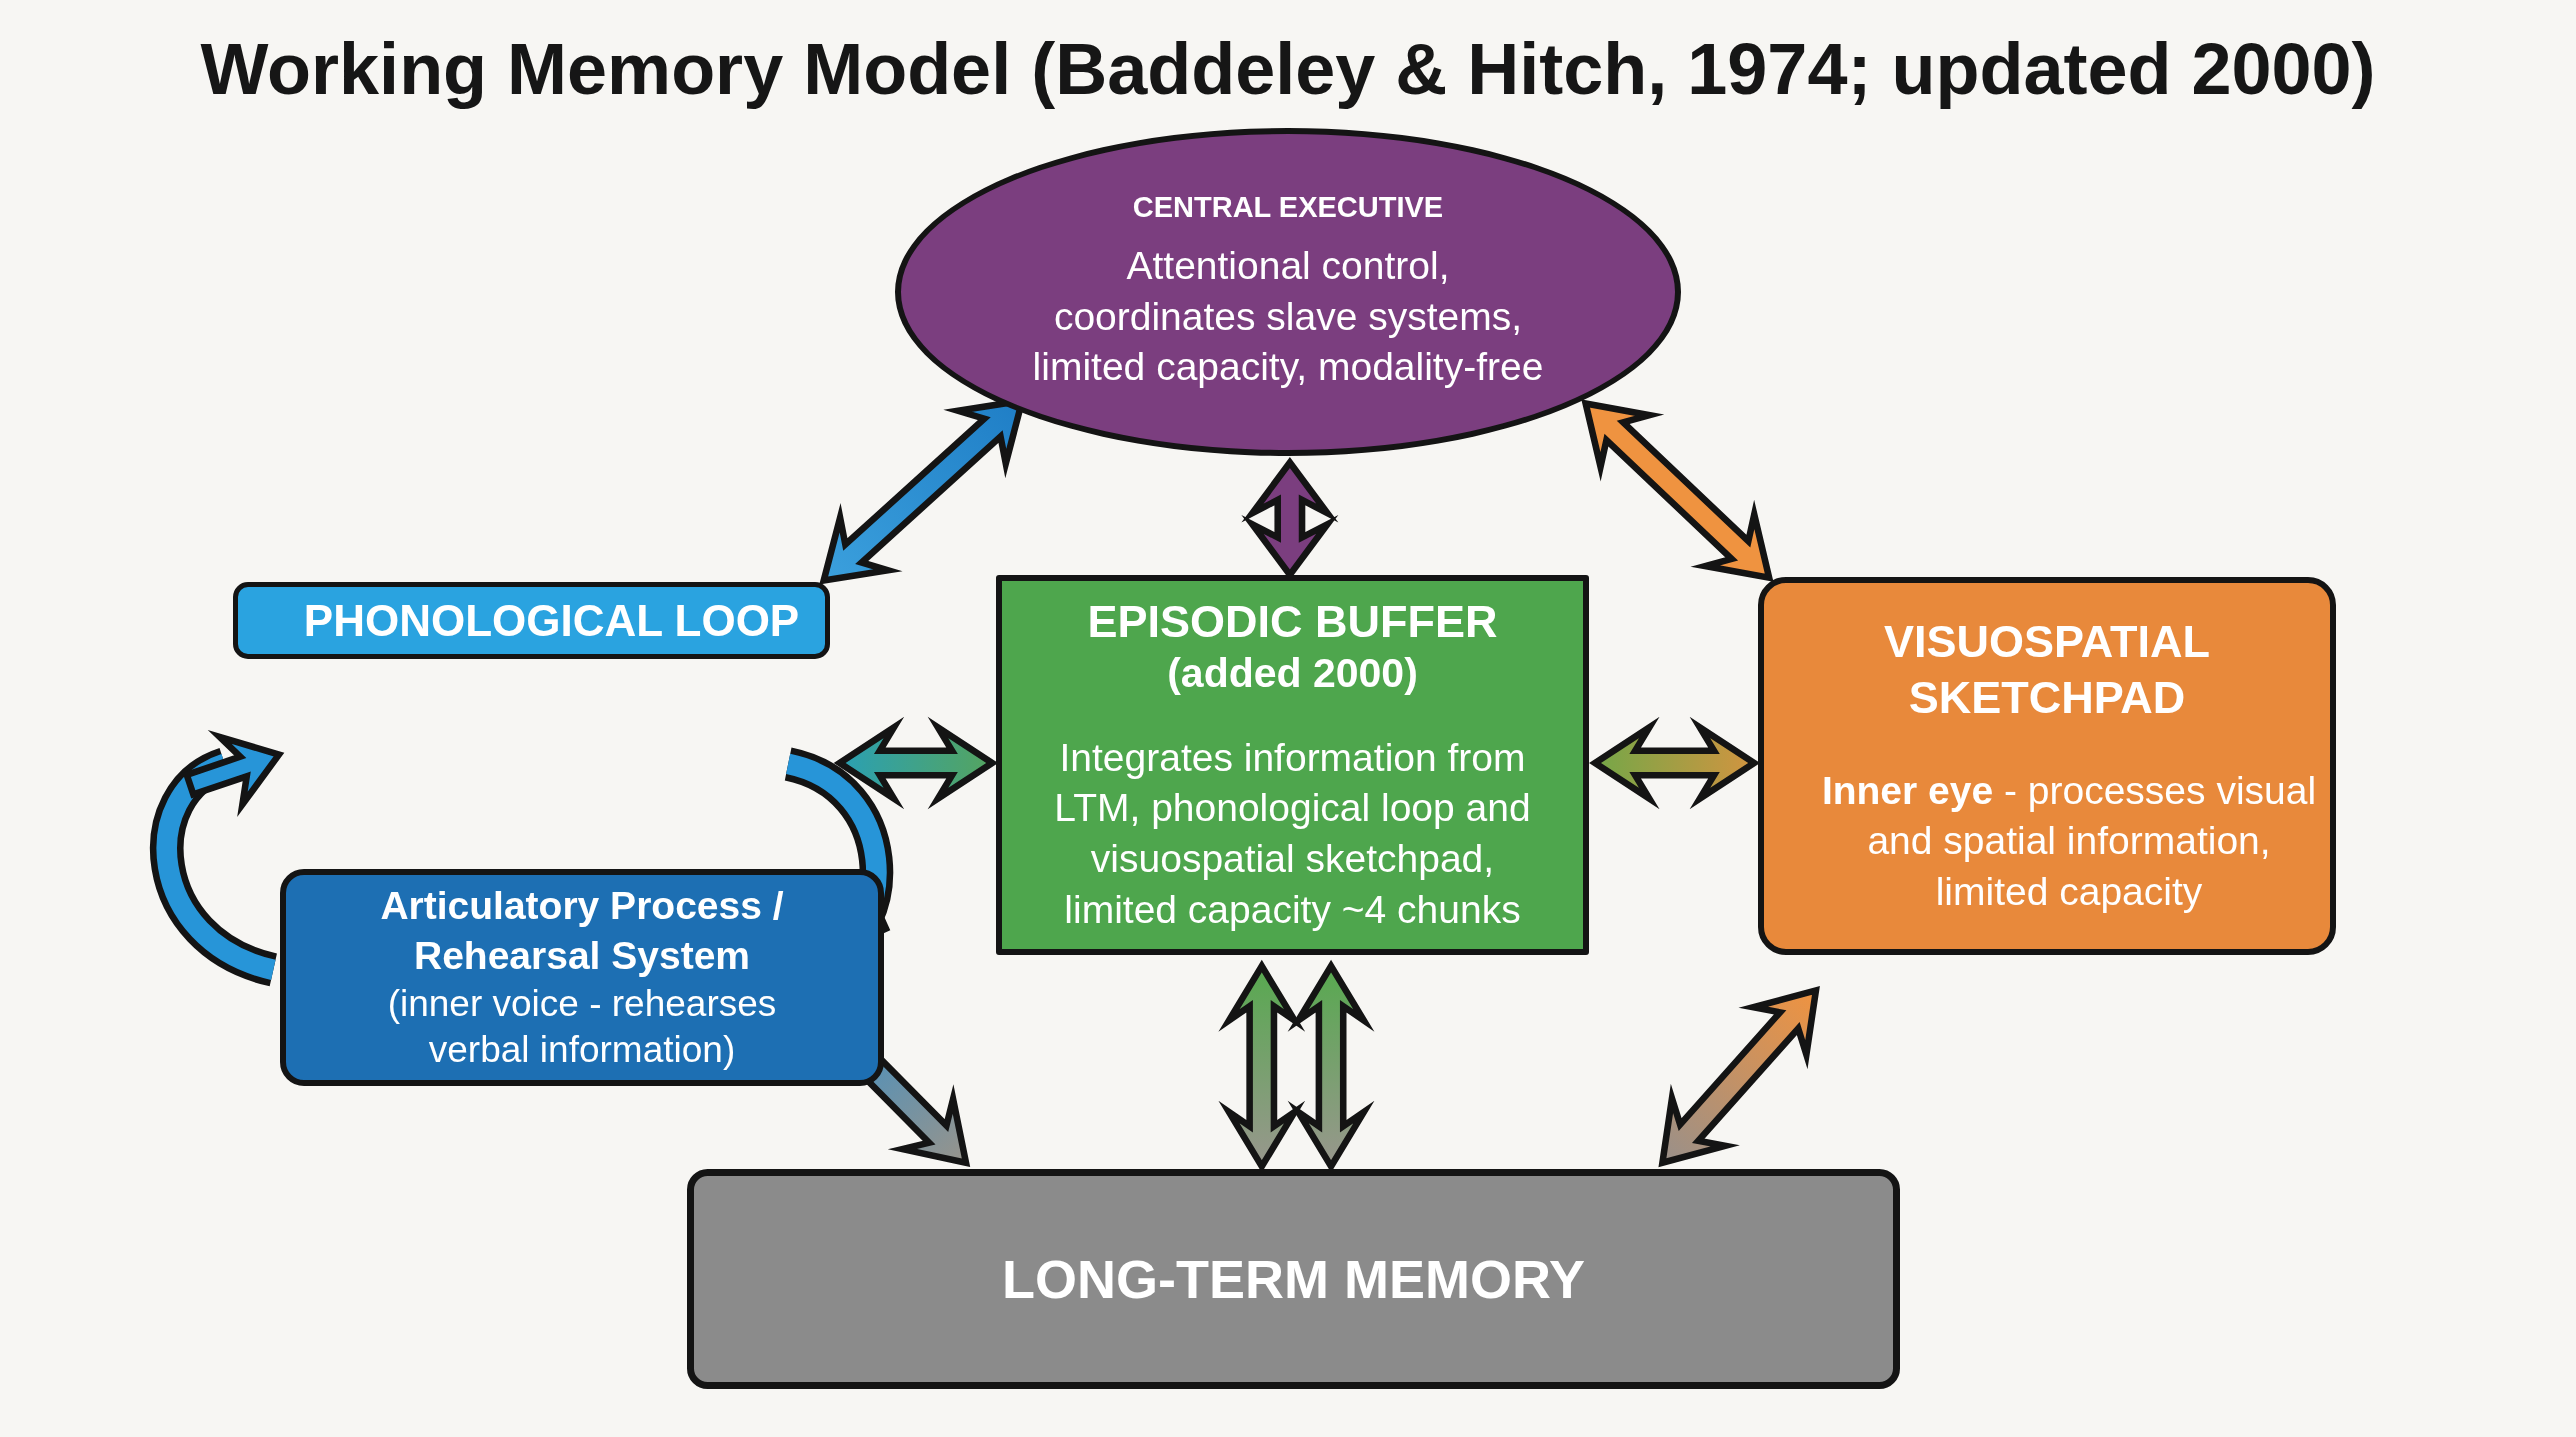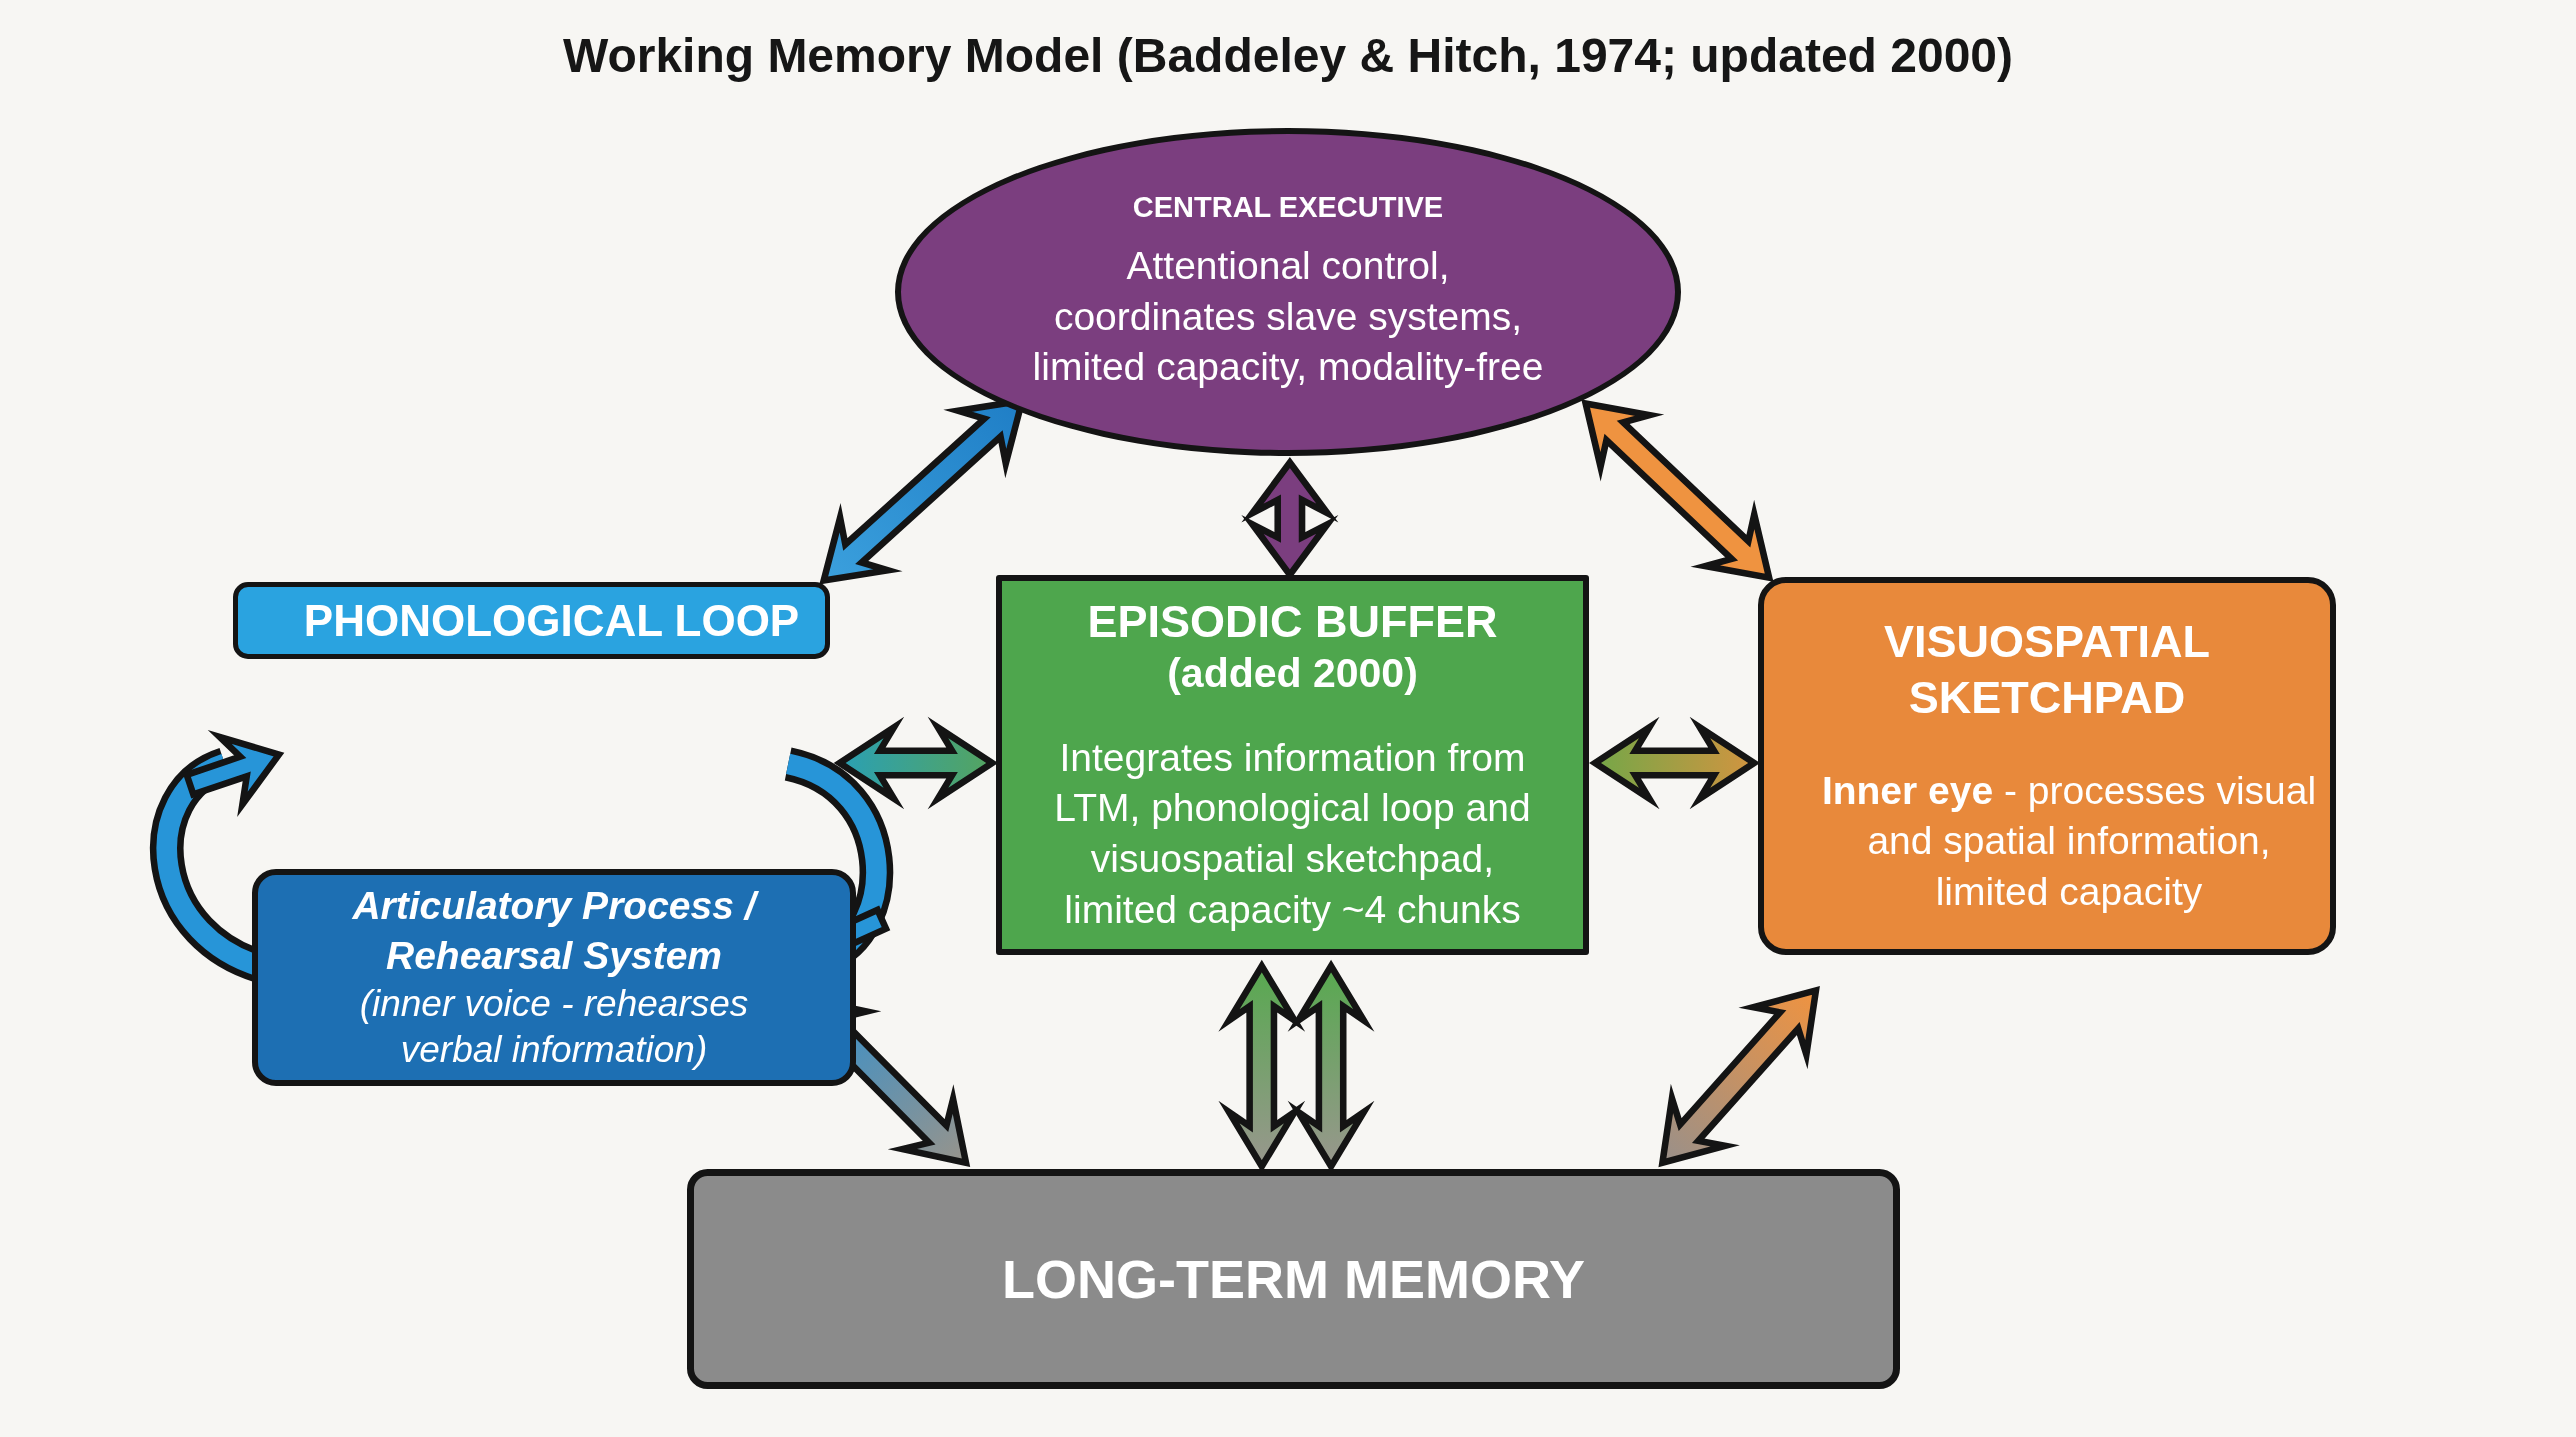--- a/index.html
+++ b/index.html
@@ -4,21 +4,21 @@
 <style>
   html,body{margin:0;padding:0;background:#f7f6f3;}
   .stage{
     position:relative;width:2576px;height:1438px;overflow:hidden;
     background:var(--background,#f7f6f3);
     font-family:"Liberation Sans",sans-serif;
     -webkit-font-smoothing:antialiased;
   }
   .page-title{
     position:absolute;left:0;top:28px;width:100%;text-align:center;
-    font-size:48px;font-weight:bold;color:var(--text-dark,#161616);
+    font-size:72px;font-weight:bold;color:var(--text-dark,#161616);
   }
   .arrows{position:absolute;left:0;top:0;z-index:1;}
   .ribbon-outline{fill:none;stroke:#141414;stroke-width:36;stroke-linecap:butt;}
   .ribbon-fill{fill:none;stroke:#2795d8;stroke-width:22;stroke-linecap:butt;}
   .node{
     position:absolute;z-index:2;box-sizing:border-box;color:#fff;text-align:center;
     display:flex;flex-direction:column;align-items:center;justify-content:center;
   }
   .node-ce{
     left:895px;top:128px;width:786px;height:328px;
@@ -30,22 +30,22 @@
   .node-pl-label{
     left:233px;top:582px;width:597px;height:77px;
     background:var(--blue-light,#2aa3e0);border:5.6px solid #141414;border-radius:15px;
     font-size:44px;font-weight:bold;padding-left:40px;
   }
   .node-store{
     left:268px;top:680px;width:519px;height:177px;
     background:var(--blue-dark,#1d6fb3);border:6.6px solid #141414;border-radius:24px;
   }
   .node-artic{
-    left:252px;top:869px;width:604px;height:217px;
-    background:var(--blue-dark,#1d6fb3);border:6.6px solid #141414;border-radius:24px;font-style:italic;
+    left:280px;top:869px;width:604px;height:217px;
+    background:var(--blue-dark,#1d6fb3);border:6.6px solid #141414;border-radius:24px;
   }
   .box-title{font-size:39px;font-weight:bold;line-height:1.28;}
   .small-line{font-size:37px;line-height:1.26;}
   .node-eb{
     left:996px;top:575px;width:593px;height:380px;
     background:var(--green,#4ea64d);border:6.6px solid #141414;border-radius:3px;
   }
   .eb-title{font-size:45px;font-weight:bold;line-height:1.22;}
   .eb-sub{font-size:41px;font-weight:bold;line-height:1.2;}
   .eb-body{margin-top:34px;}

